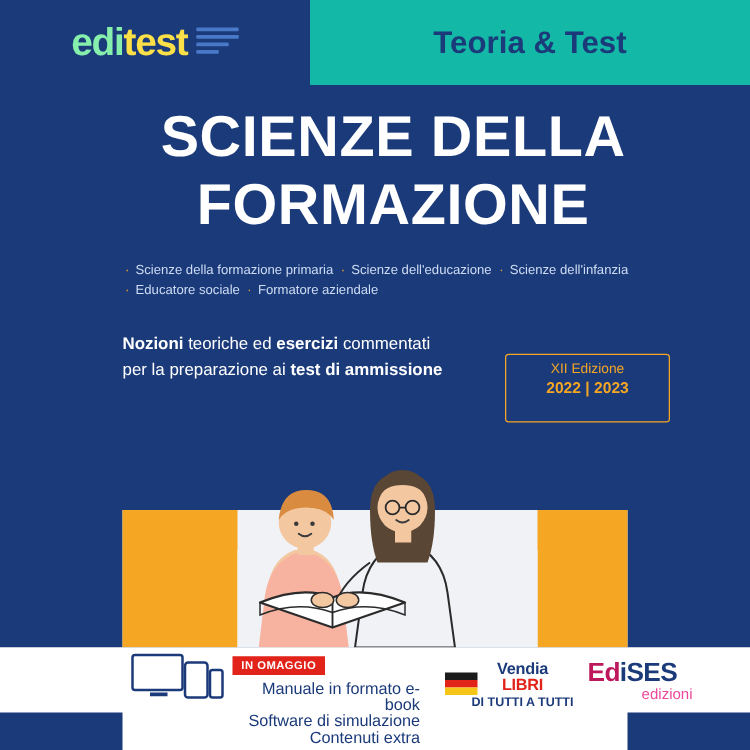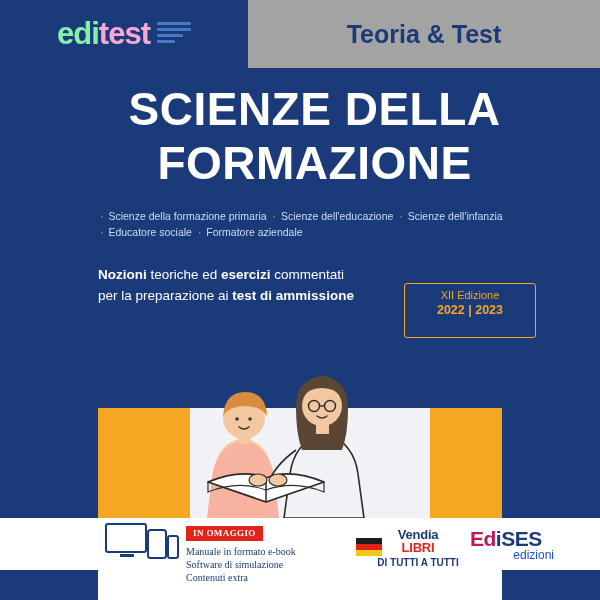--- a/index.html
+++ b/index.html
@@ -38,41 +38,41 @@
     position: relative;
   }
   .logo {
     display: flex;
     align-items: center;
     font-size: 31px;
     font-weight: bold;
     letter-spacing: -1px;
   }
   .logo .edi { color: #86efac; }
-  .logo .test { color: #f9a8d4; }
+  .logo .test { color: #fde047; }
   .logo-bars {
     display: inline-block;
     margin-left: 7px;
     width: 34px;
   }
   .logo-bars i {
     display: block;
     height: 3px;
     background: #4a78c8;
     margin-bottom: 3px;
     border-radius: 1px;
   }
   .logo-bars i:nth-child(1) { width: 34px; }
   .logo-bars i:nth-child(2) { width: 34px; }
   .logo-bars i:nth-child(3) { width: 26px; }
   .logo-bars i:nth-child(4) { width: 18px; }
   .header-right {
     flex: 1;
     height: 68px;
-    background: #a3a3a3;
+    background: #14b8a6;
     display: flex;
     align-items: center;
     justify-content: center;
   }
   .header-right span {
     color: #1b3a7a;
     font-size: 25px;
     font-weight: bold;
   }
   
@@ -166,36 +166,36 @@
     left: 502px;
     width: 98px;
     height: 30px;
     background: #1b3a7a;
   }
   .omaggio-box {
     position: absolute;
     top: 522px;
     left: 186px;
     width: 150px;
-    font-family: Liberation Serif, serif;
   }
   .omaggio-tag {
     display: inline-block;
     background: #e2231a;
     color: #ffffff;
     font-size: 9px;
     font-weight: bold;
     padding: 2px 7px 3px;
     letter-spacing: 0.4px;
   }
   .omaggio-list {
     margin-top: 4px;
     color: #1b3a7a;
-    font-size: 10px;
+    font-size: 13px;
     line-height: 13px;
+    text-align: right;
   }
   .devices {
     position: absolute;
     top: 520px;
     left: 104px;
     width: 76px;
     height: 48px;
   }
   .vendialibri {
     position: absolute;
@@ -225,21 +225,21 @@
   }
   .edises-main {
     color: #1b3a7a;
     font-size: 21px;
     font-weight: bold;
     line-height: 20px;
     letter-spacing: -0.5px;
   }
   .edises-main .acc { color: #be185d; }
   .edises-sub {
-    color: #1d4ed8;
+    color: #ec4899;
     font-size: 12px;
     line-height: 13px;
     text-align: right;
     width: 84px;
   }
   .flagbox {
     position: absolute;
     top: 538px;
     left: 356px;
     width: 26px;

